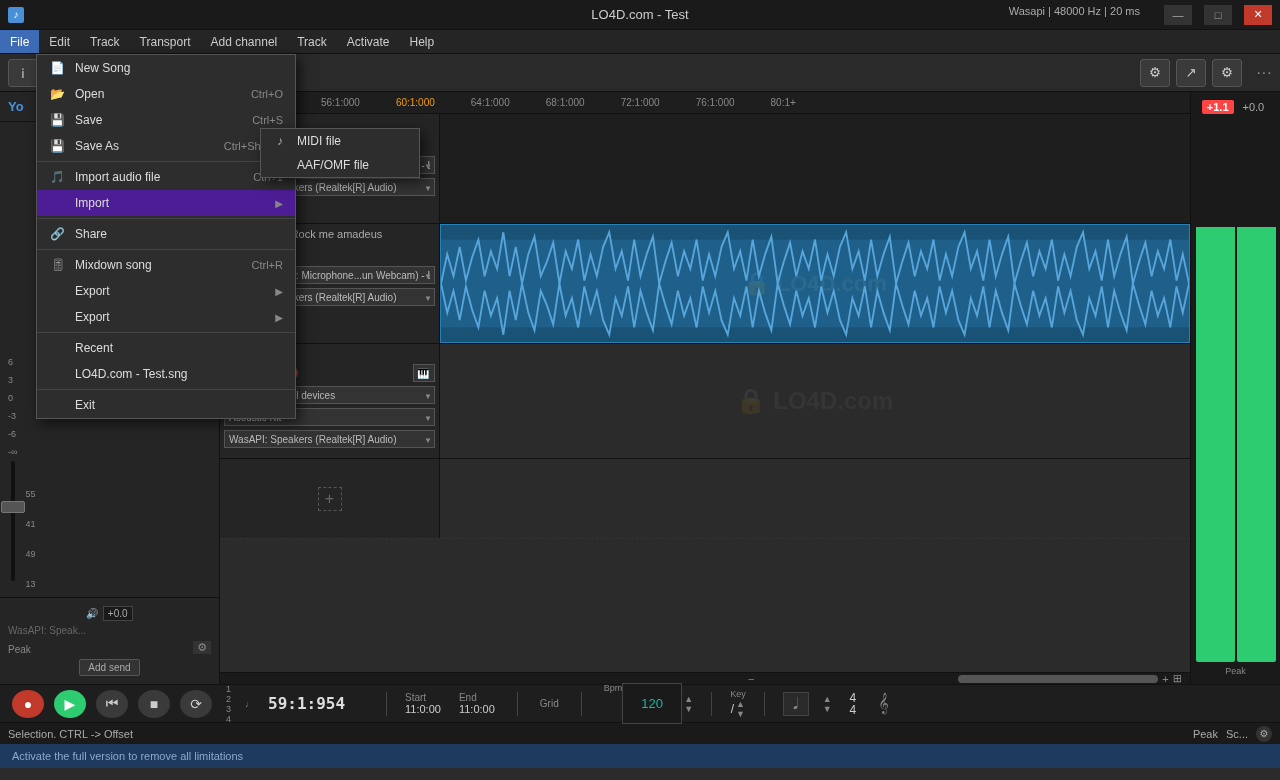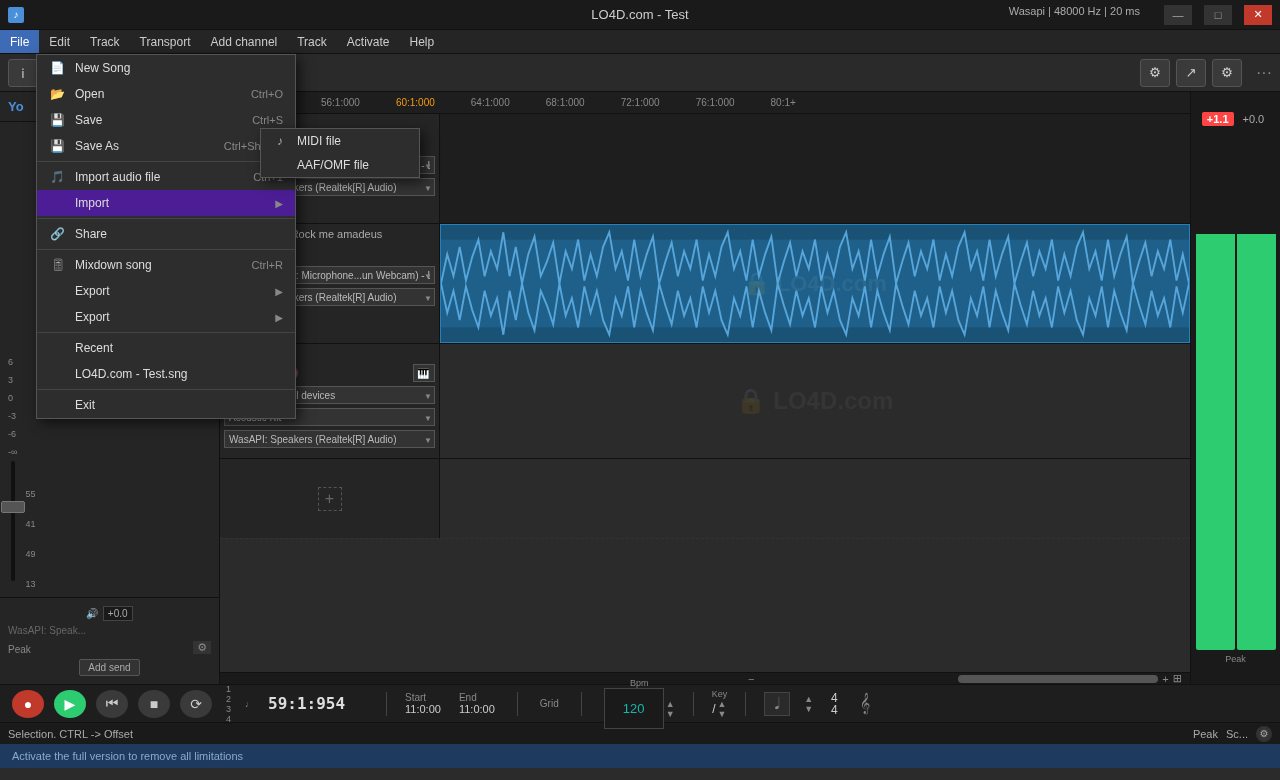--- a/index.html
+++ b/index.html
@@ -260,21 +260,21 @@
     }
 
     
     .right-panel {
       width: 90px;
       background: #1a1a1a;
       border-left: 1px solid #111;
       display: flex;
       flex-direction: column;
       align-items: center;
-      padding: 20px;
+      padding: 8px;
       overflow: hidden;
     }
     .level-indicator {
       font-size: 11px;
       color: #ff4444;
       font-weight: bold;
       background: #ff4444;
       color: white;
       padding: 1px 5px;
       border-radius: 2px;
@@ -831,21 +831,21 @@
   </div>
 
   <div style="width:1px; height:24px; background:#444; margin:0 12px;"></div>
 
   <div style="display:flex; flex-direction:column; align-items:center; gap:1px;">
     <span style="font-size:10px; color:#888;">Grid</span>
   </div>
 
   <div style="width:1px; height:24px; background:#444; margin:0 12px;"></div>
 
-  <div style="display:flex; flex-direction:column; align-items:center;">
+  <div style="display:flex; flex-direction:row; align-items:flex-start;">
     <span style="font-size:9px; color:#888;">Bpm</span>
     <div style="display:flex; align-items:center;">
       <input class="bpm-input" type="text" value="120" style="">
       <div style="display:flex; flex-direction:column; margin-left:2px;">
         <span style="font-size:9px; color:#888; cursor:pointer;">▲</span>
         <span style="font-size:9px; color:#888; cursor:pointer;">▼</span>
       </div>
     </div>
   </div>
 

